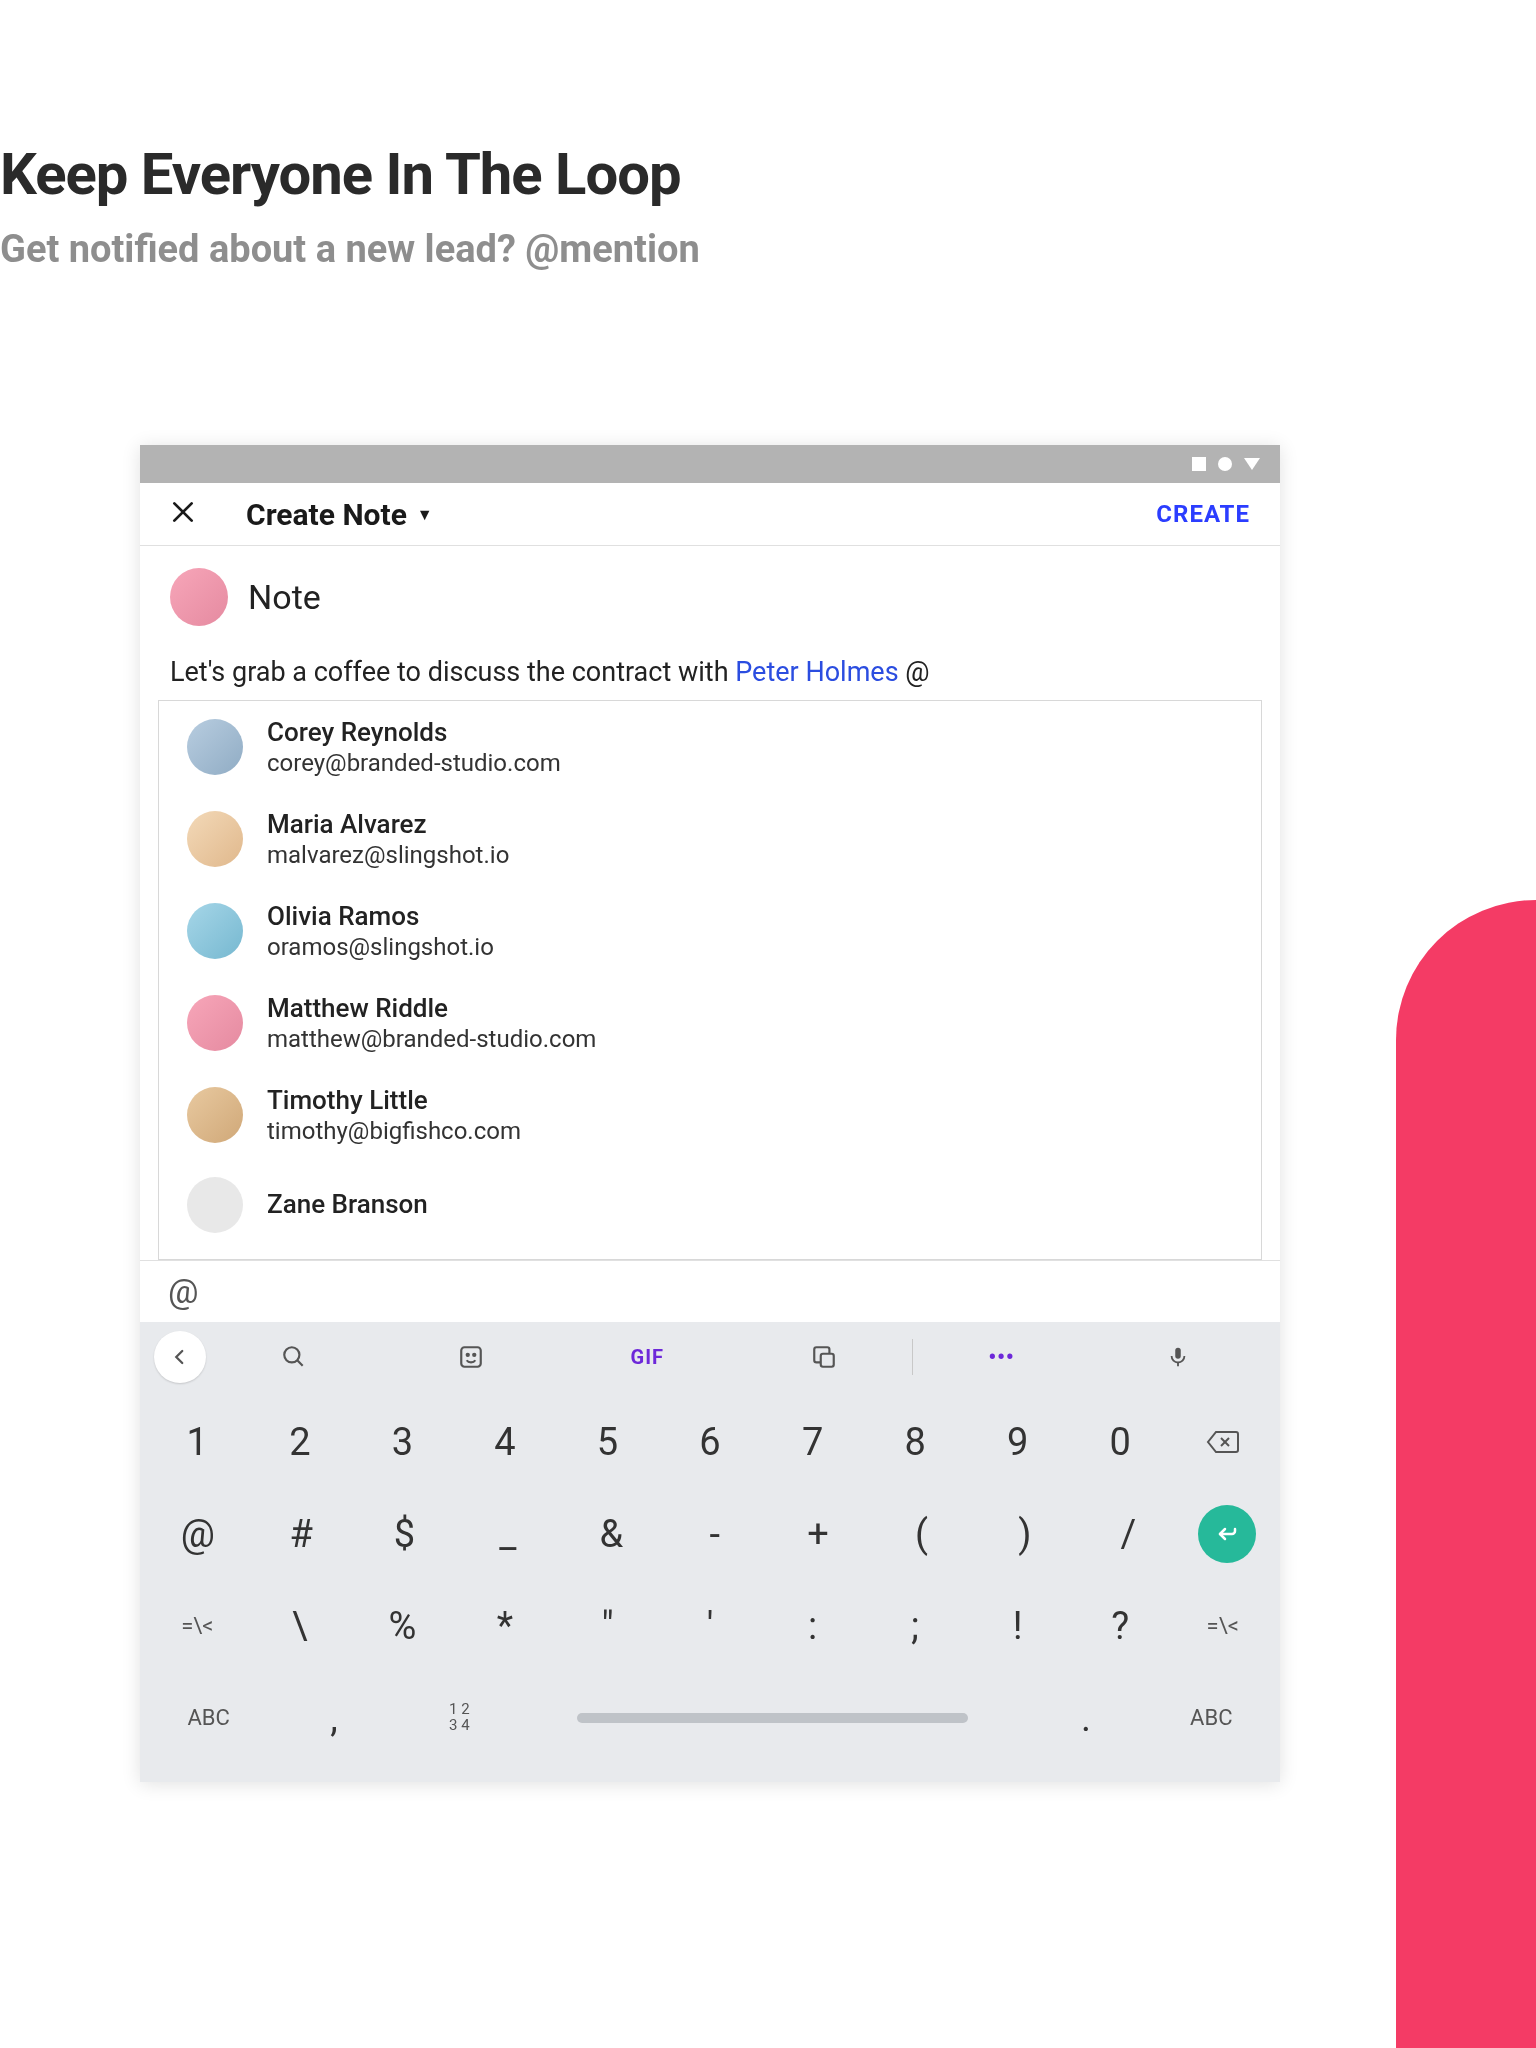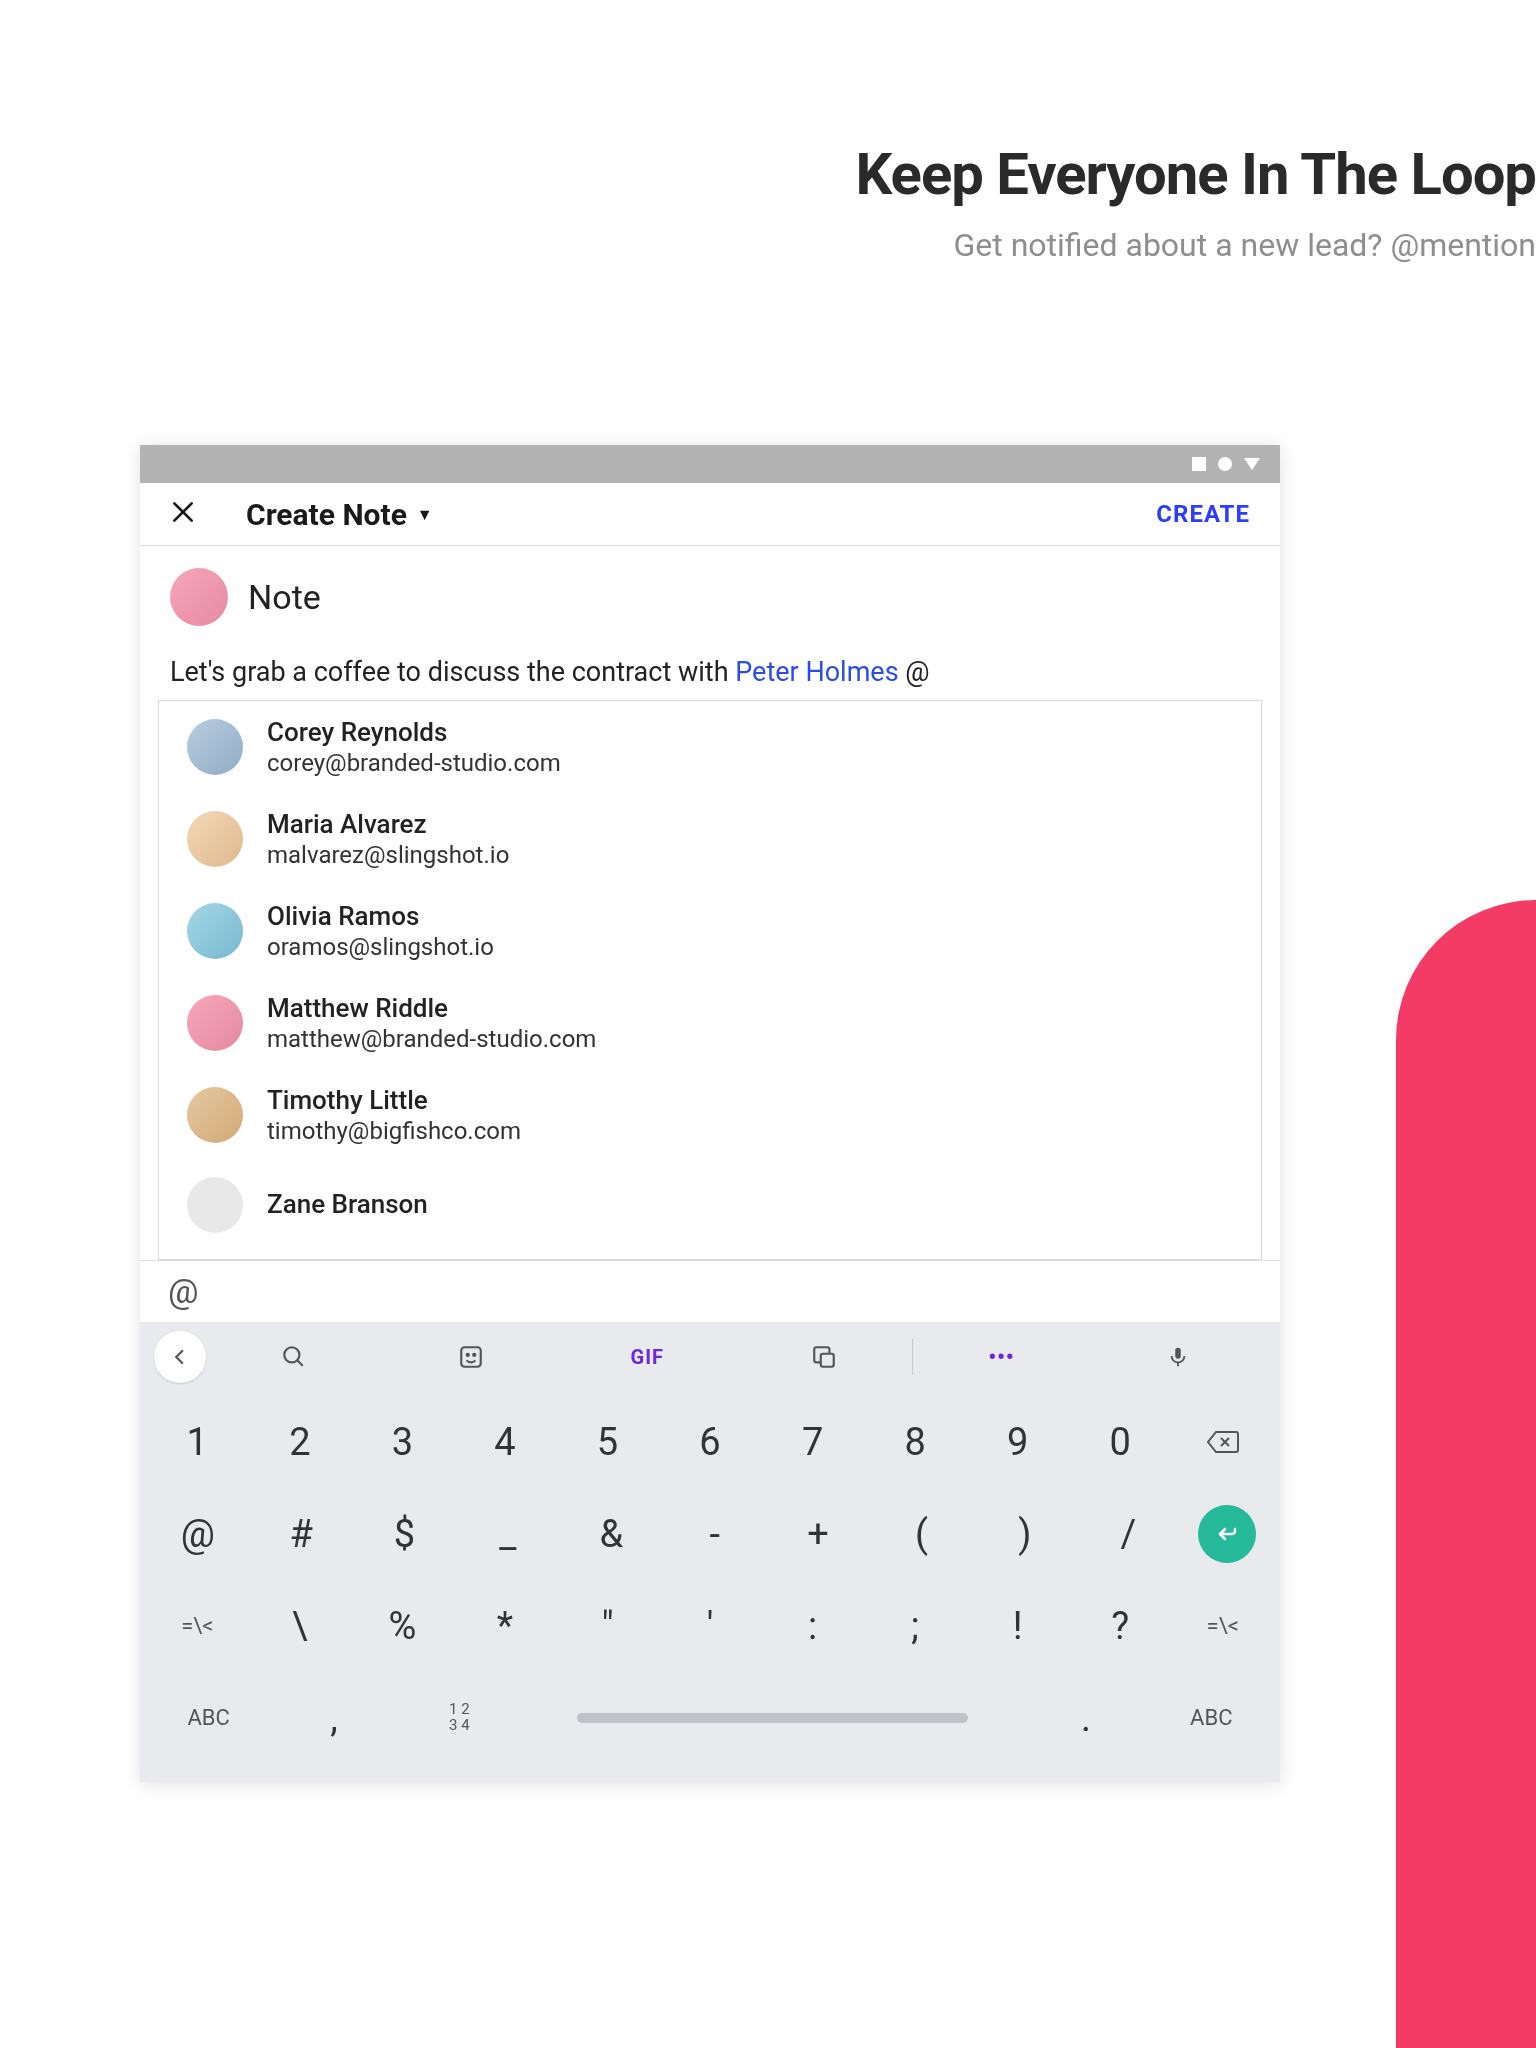--- a/index.html
+++ b/index.html
@@ -14,35 +14,35 @@
 .pink-blob {
   position: absolute;
   right: 0;
   top: 900px;
   width: 140px;
   height: 1148px;
   background: #f43b65;
   border-top-left-radius: 140px;
 }
 .hero {
-  text-align: right;
+  text-align: left;
   padding-top: 140px;
 }
 .hero h1 {
   font-size: 58px;
   font-weight: 700;
   color: #2a2a2a;
   letter-spacing: -1px;
 }
 .hero p {
-  font-size: 32px;
+  font-size: 38px;
   color: #8e8e8e;
   line-height: 1.35;
   margin-top: 16px;
-  font-weight: 400;
+  font-weight: 700;
 }
 .device {
   position: absolute;
   left: 140px;
   top: 445px;
   width: 1140px;
   background: #fff;
   box-shadow: 0 2px 18px rgba(0,0,0,0.12);
 }
 .statusbar {

